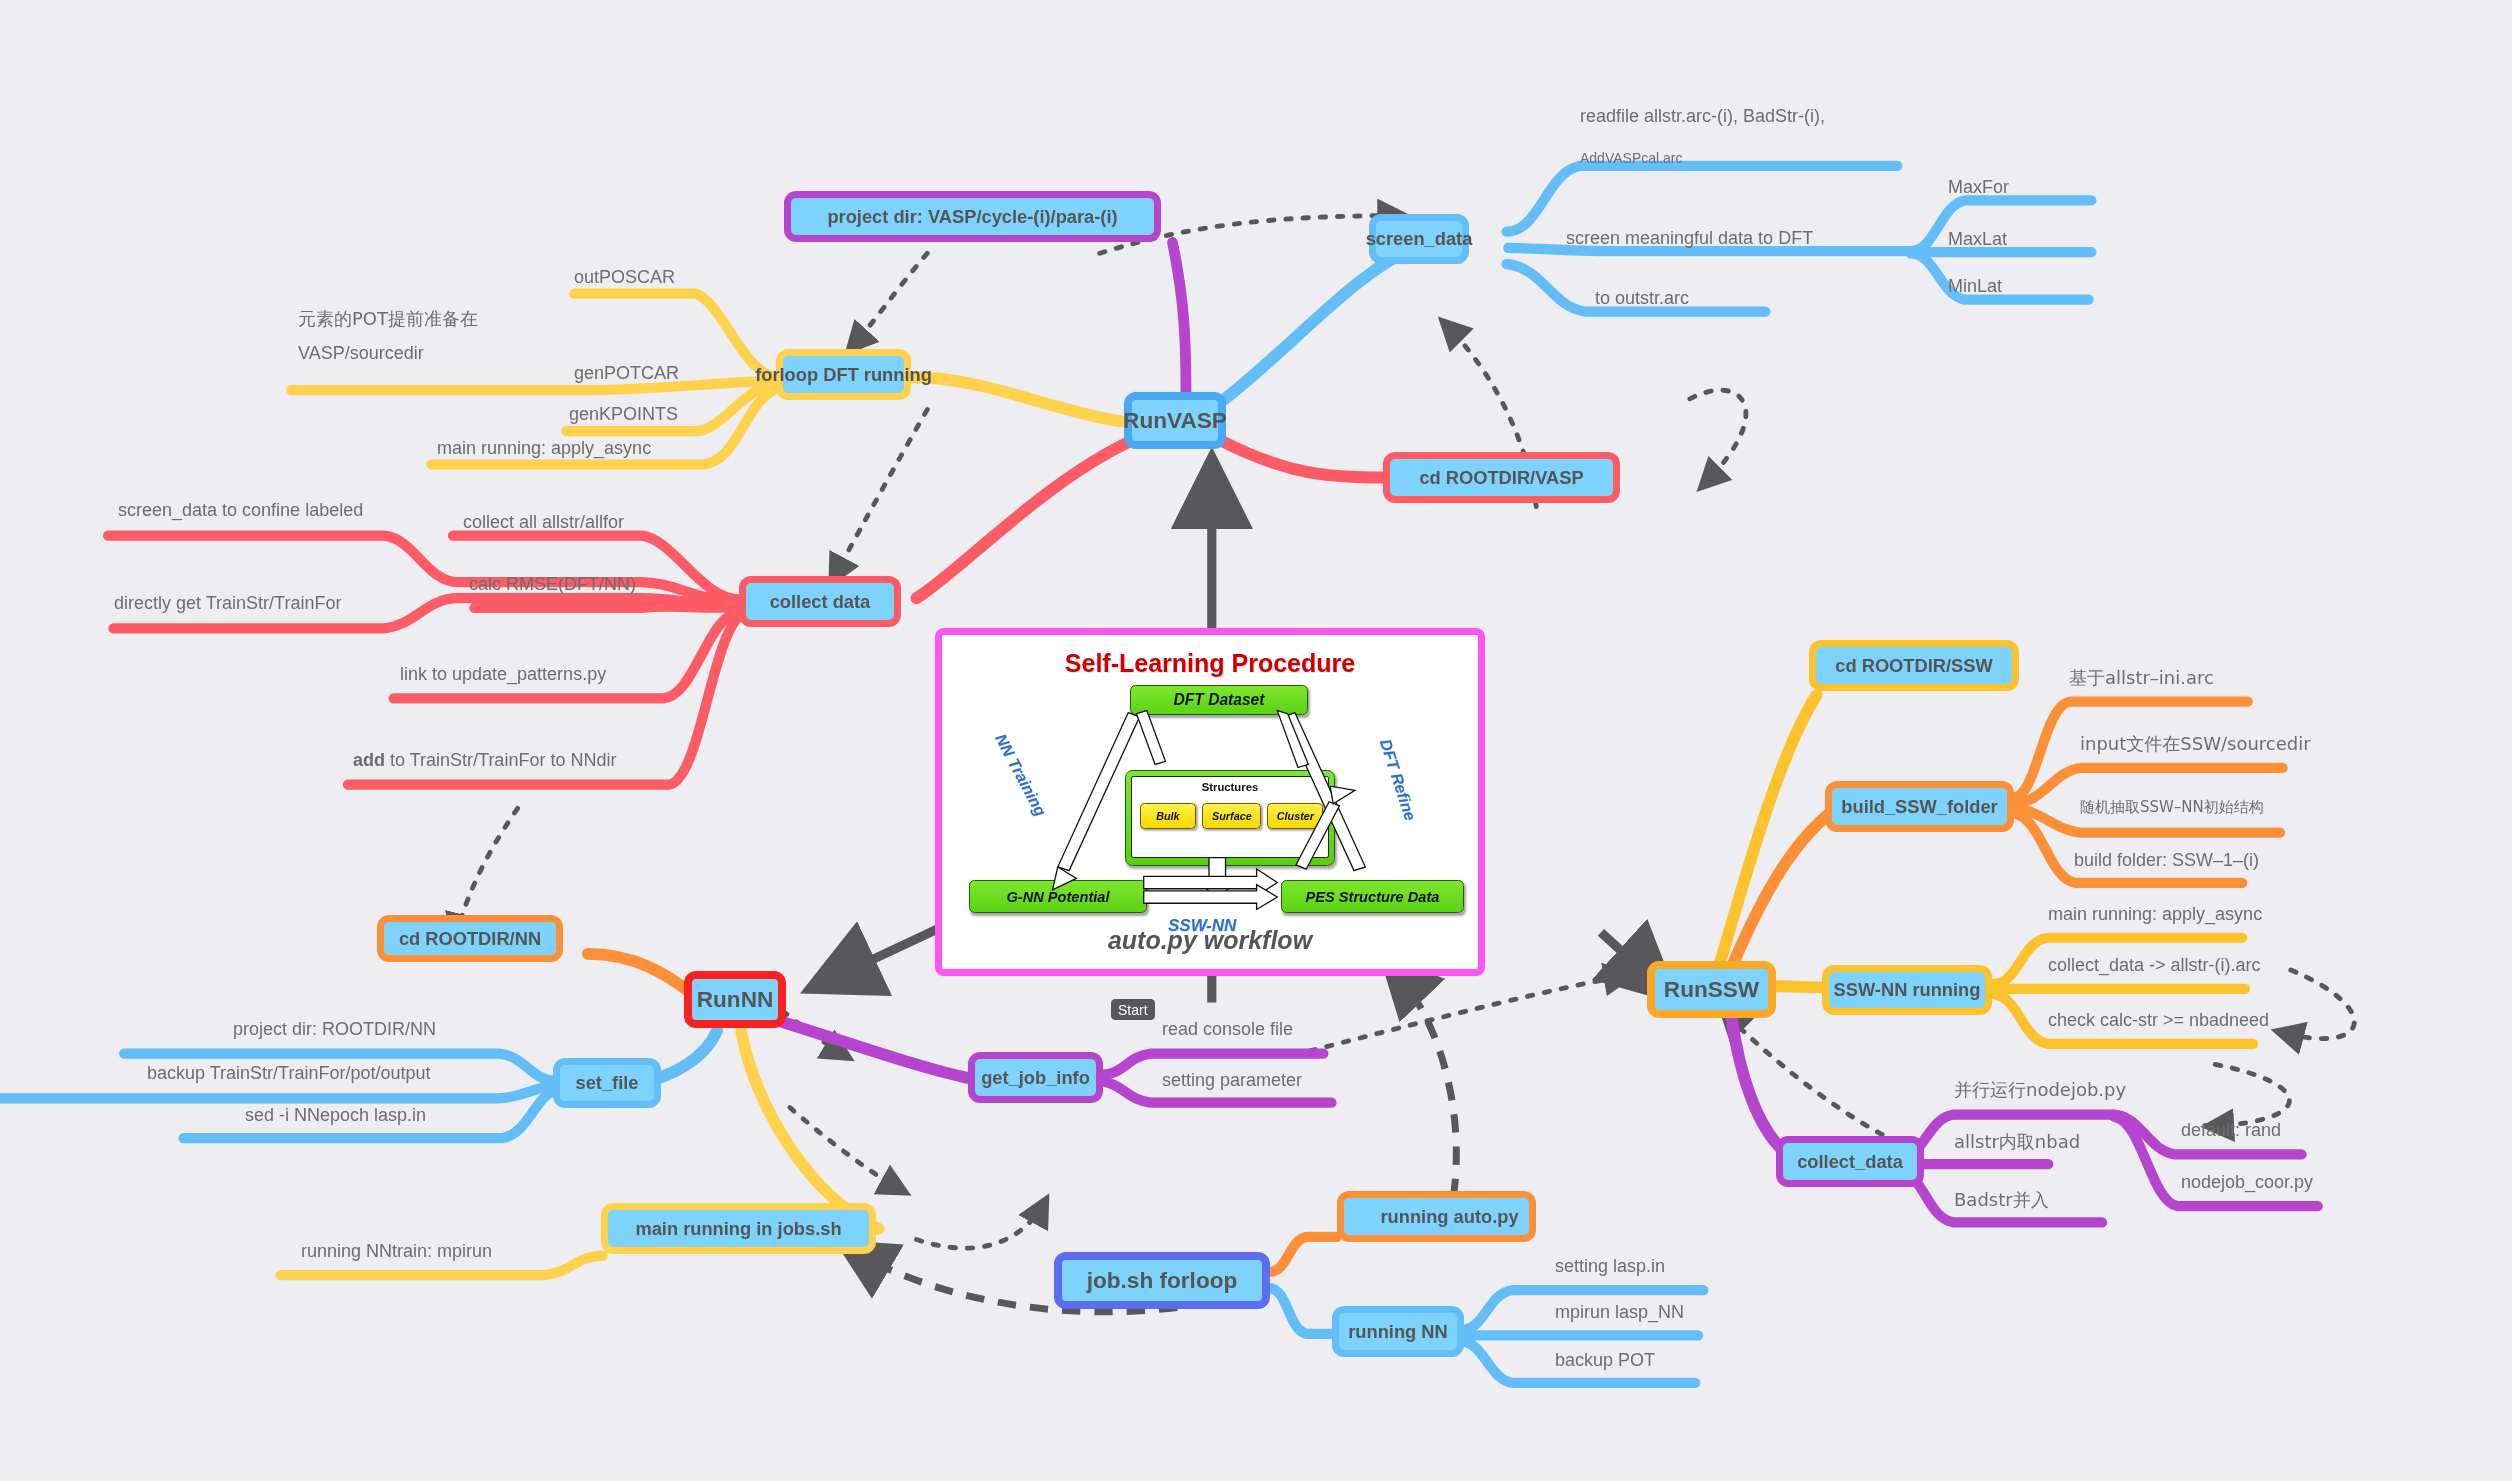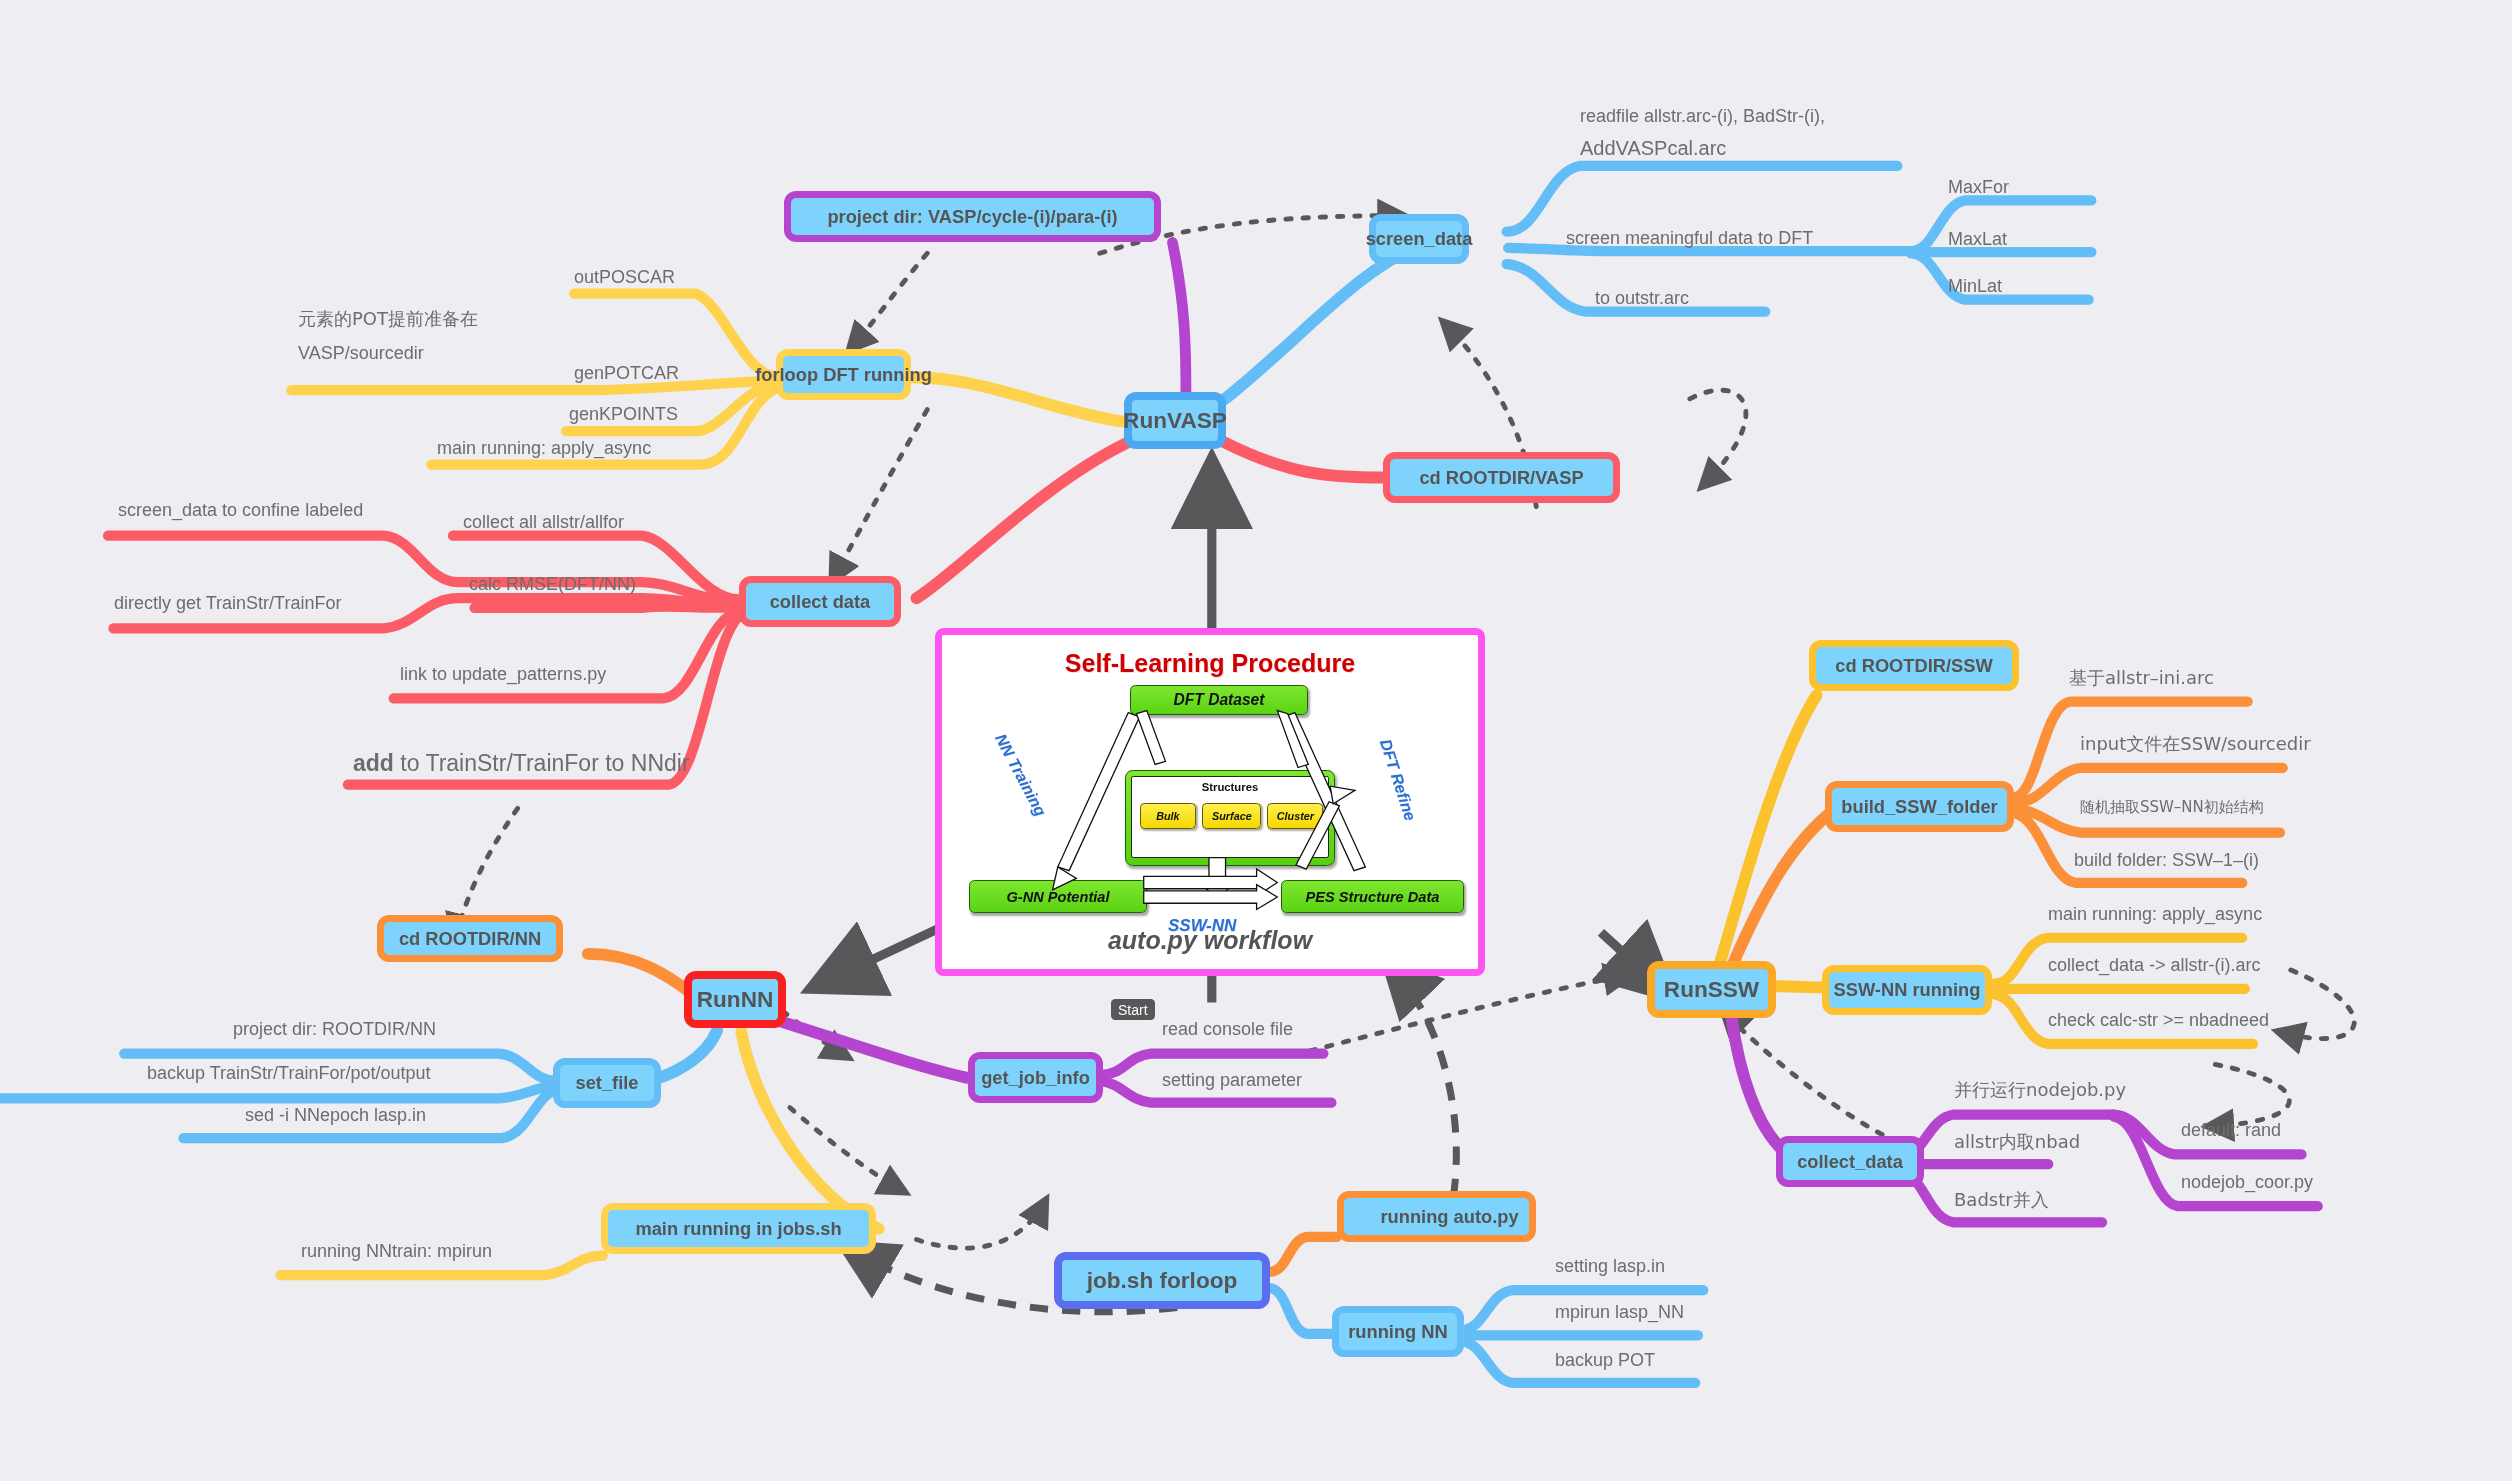--- a/index.html
+++ b/index.html
@@ -267,33 +267,33 @@
   </svg>
 
   <div class="leaf" style="left:574px;top:267px;font-size:18px;">outPOSCAR</div>
   <div class="leaf" style="left:574px;top:363px;font-size:18px;">genPOTCAR</div>
   <div class="leaf" style="left:569px;top:404px;font-size:18px;">genKPOINTS</div>
   <div class="leaf" style="left:437px;top:438px;font-size:18px;">main running: apply_async</div>
   <div class="leaf cjk" style="left:298px;top:308px;font-size:18px;">元素的POT提前准备在</div>
   <div class="leaf" style="left:298px;top:343px;font-size:18px;">VASP/sourcedir</div>
 
   <div class="leaf" style="left:1580px;top:106px;font-size:18px;">readfile allstr.arc-(i), BadStr-(i),</div>
-  <div class="leaf" style="left:1580px;top:137px;font-size:20px;">AddVASPcal.arc</div>
+  <div class="leaf" style="left:1580px;top:150px;font-size:14px;">AddVASPcal.arc</div>
   <div class="leaf" style="left:1566px;top:228px;font-size:18px;">screen meaningful data to DFT</div>
   <div class="leaf" style="left:1595px;top:288px;font-size:18px;">to outstr.arc</div>
   <div class="leaf" style="left:1948px;top:177px;font-size:18px;">MaxFor</div>
   <div class="leaf" style="left:1948px;top:229px;font-size:18px;">MaxLat</div>
   <div class="leaf" style="left:1948px;top:276px;font-size:18px;">MinLat</div>
 
   <div class="leaf" style="left:118px;top:500px;font-size:18px;">screen_data to confine labeled</div>
   <div class="leaf" style="left:114px;top:593px;font-size:18px;">directly get TrainStr/TrainFor</div>
   <div class="leaf" style="left:463px;top:512px;font-size:18px;">collect all allstr/allfor</div>
   <div class="leaf" style="left:469px;top:574px;font-size:18px;">calc RMSE(DFT/NN)</div>
   <div class="leaf" style="left:400px;top:664px;font-size:18px;">link to update_patterns.py</div>
-  <div class="leaf" style="left:353px;top:750px;font-size:23px;"><b>add</b><span> to TrainStr/TrainFor to NNdir</span></div>
+  <div class="leaf" style="left:353px;top:750px;font-size:18px;"><b>add</b><span> to TrainStr/TrainFor to NNdir</span></div>
 
   <div class="leaf cjk" style="left:2069px;top:667px;font-size:18px;">基于allstr–ini.arc</div>
   <div class="leaf cjk" style="left:2080px;top:733px;font-size:18px;">input文件在SSW/sourcedir</div>
   <div class="leaf cjk" style="left:2080px;top:799px;font-size:15px;">随机抽取SSW–NN初始结构</div>
   <div class="leaf" style="left:2074px;top:850px;font-size:18px;">build folder: SSW–1–(i)</div>
 
   <div class="leaf" style="left:2048px;top:904px;font-size:18px;">main running: apply_async</div>
   <div class="leaf" style="left:2048px;top:955px;font-size:18px;">collect_data -&gt; allstr-(i).arc</div>
   <div class="leaf" style="left:2048px;top:1010px;font-size:18px;">check calc-str &gt;= nbadneed</div>
 

